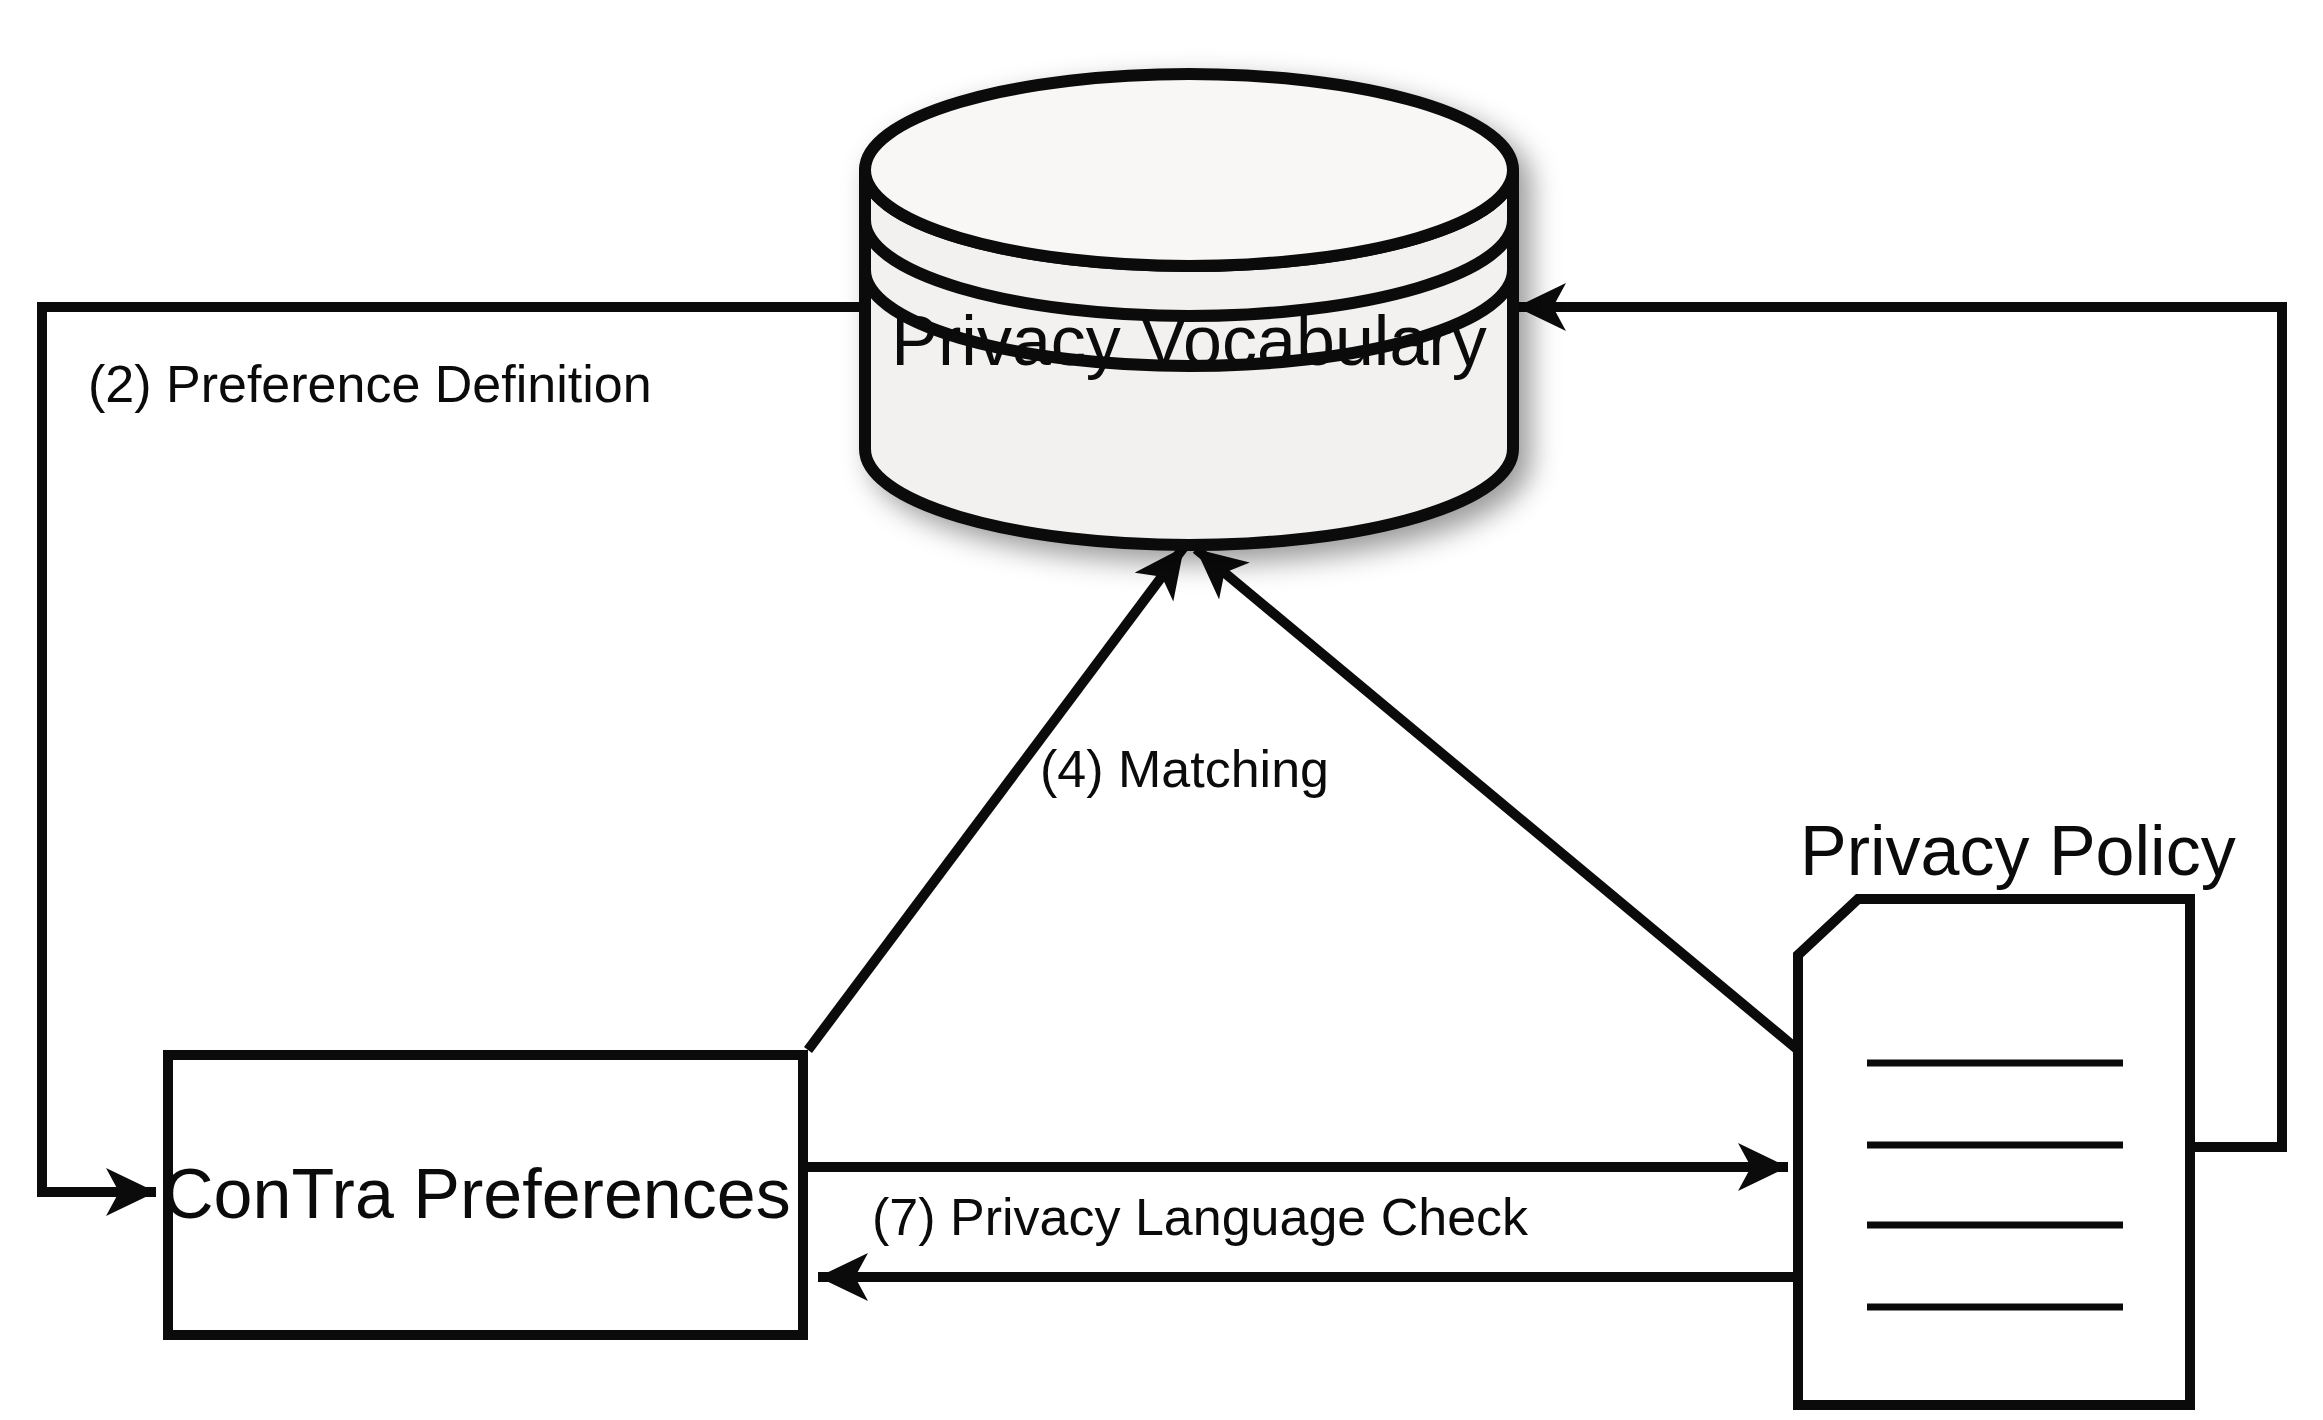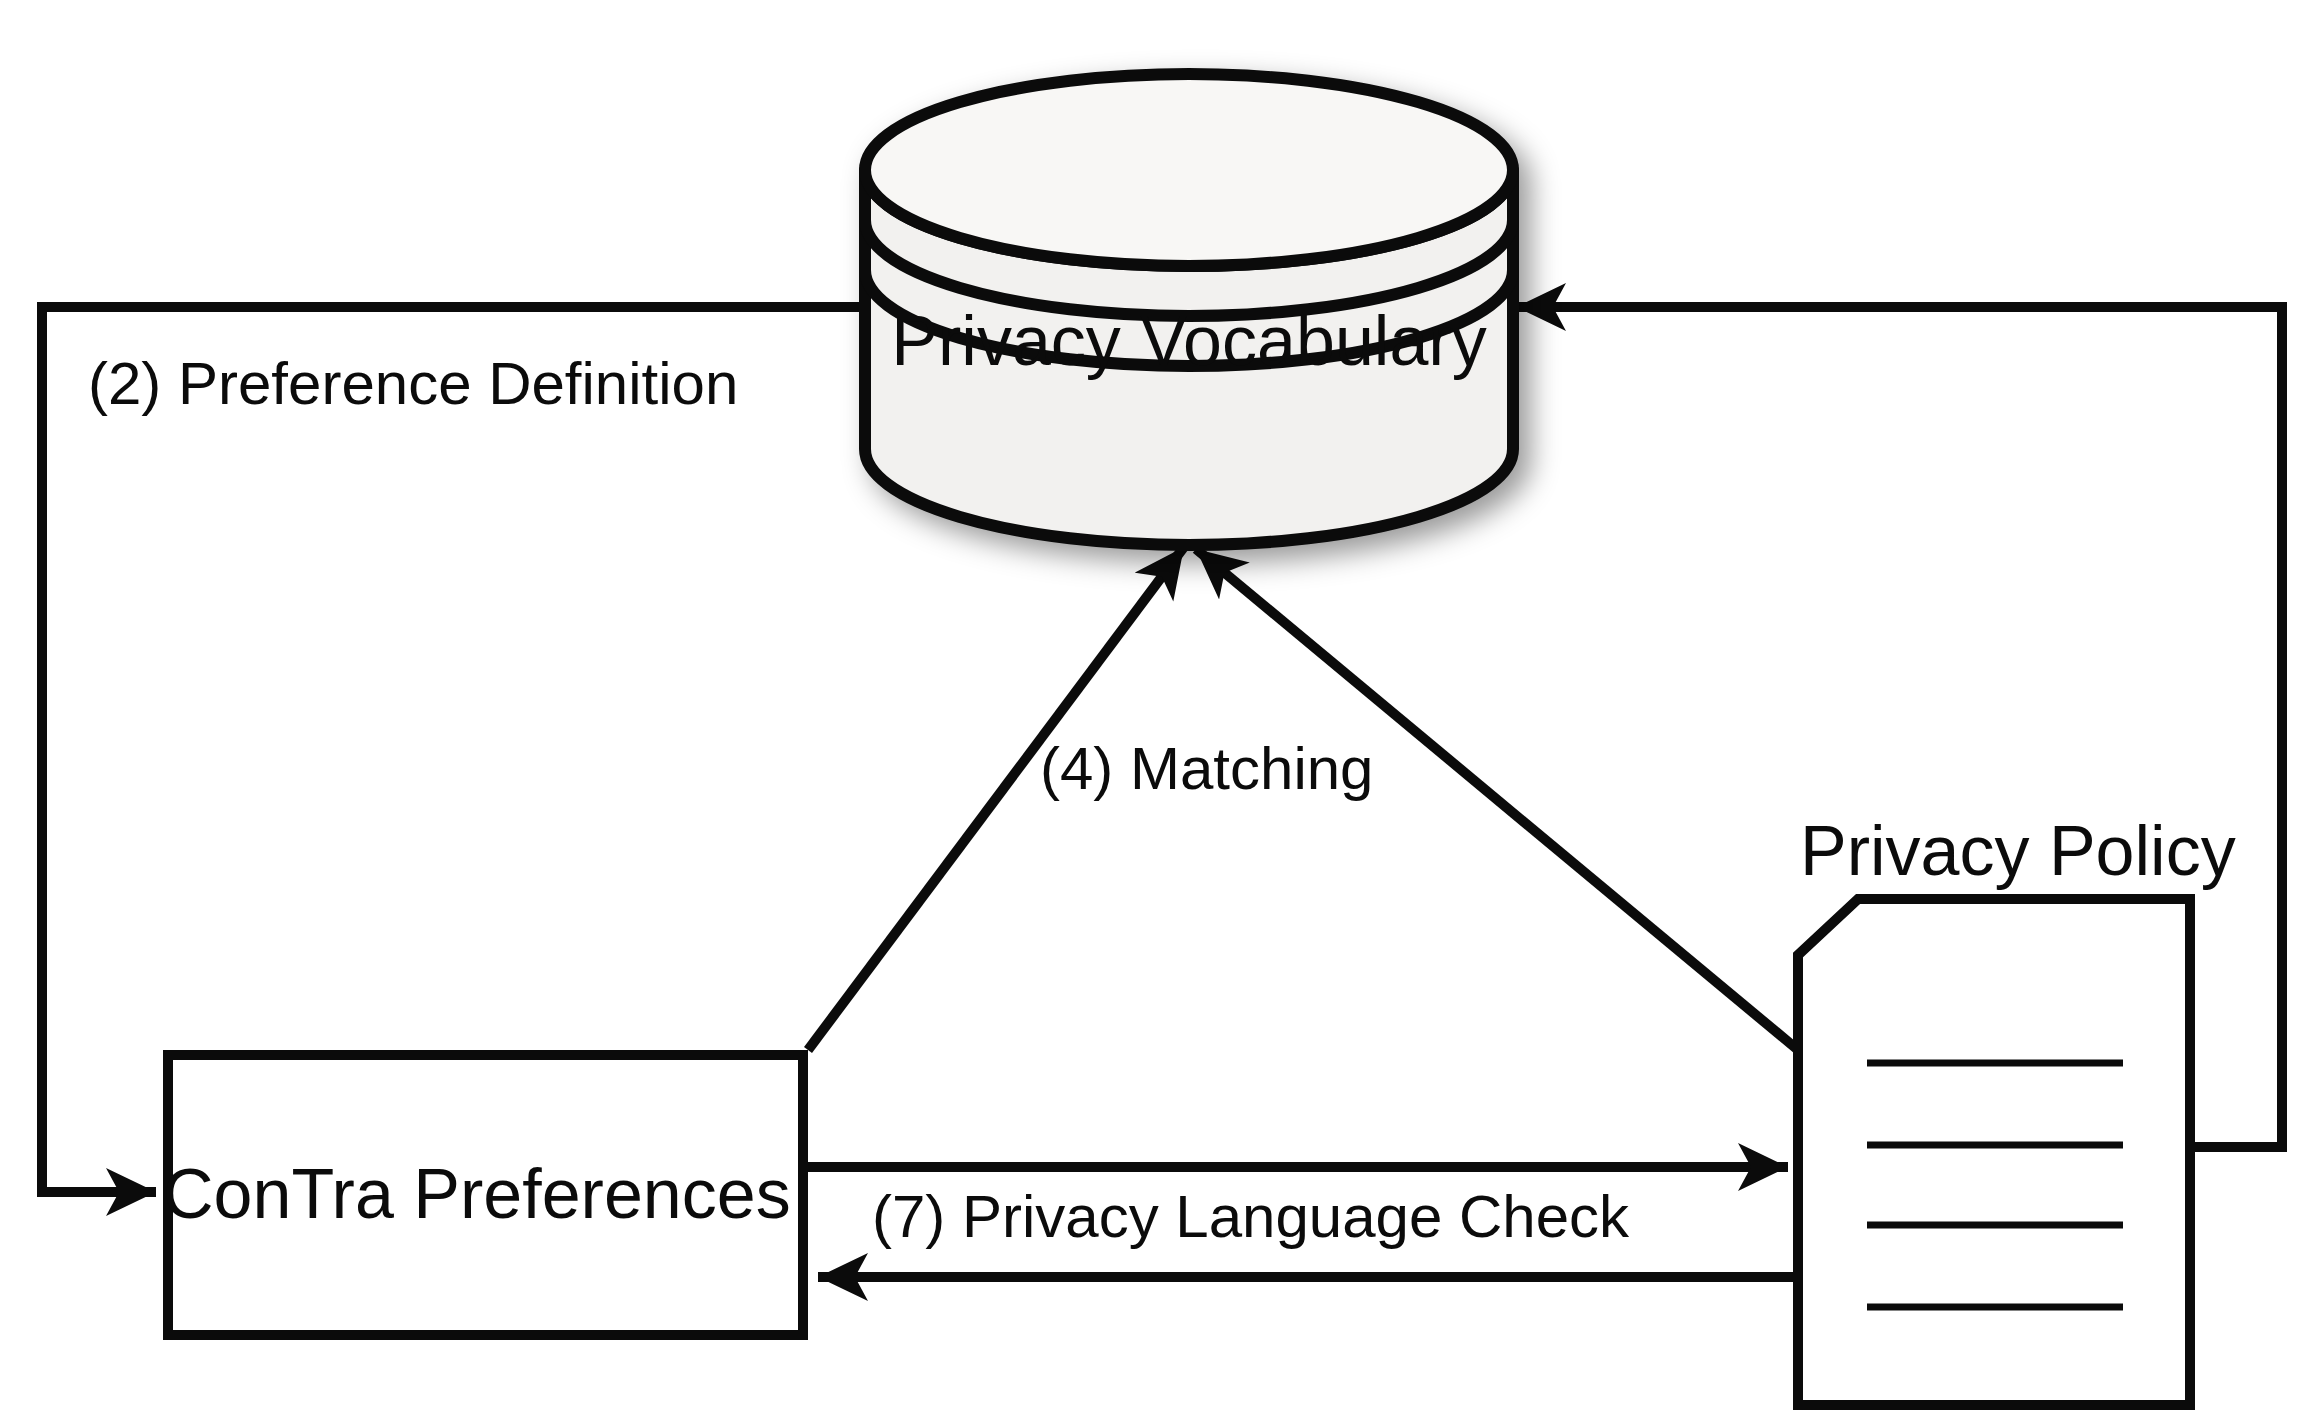--- a/index.html
+++ b/index.html
@@ -11,21 +11,21 @@
     overflow:hidden;
     margin-top:30px;
   }
   #diagram-svg{position:absolute;left:0;top:0;width:2323px;height:1420px;}
   .cyl-shadow{filter:drop-shadow(12px 12px 14px rgba(0,0,0,0.40));}
   .label{
     position:absolute;
     color:#0b0b0b;
     white-space:nowrap;
   }
-  .edge-label{font-size:60px;line-height:66px;}
+  .edge-label{font-size:52px;line-height:66px;}
   .node-label{font-size:70px;line-height:70px;}
   .registry-label{
     width:648px;left:865px;top:268px;
     text-align:center;line-height:86px;white-space:normal;
   }
   .contra-label{
     width:573px;left:163px;top:1129px;text-align:center;
   }
   .policy-label{left:1800px;top:786px;}
   .lbl-e1{left:1567px;top:314px;}

